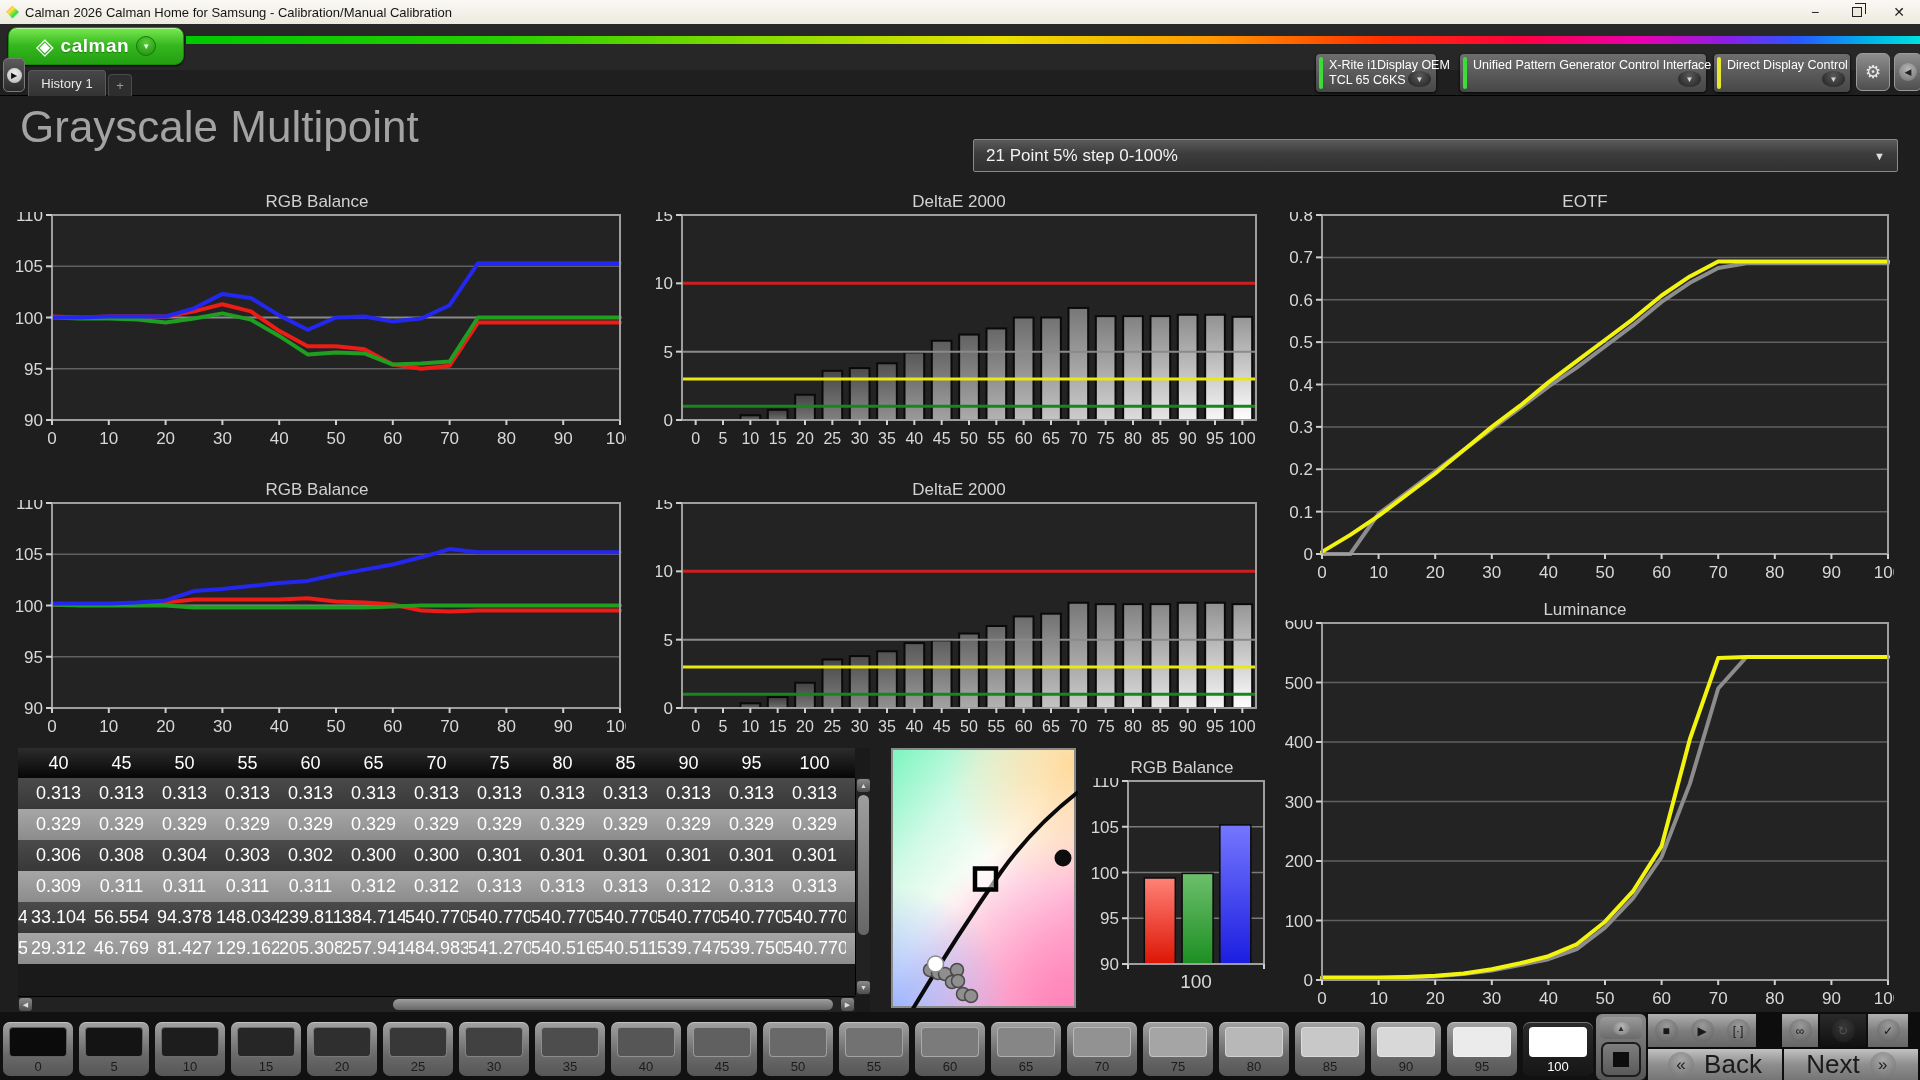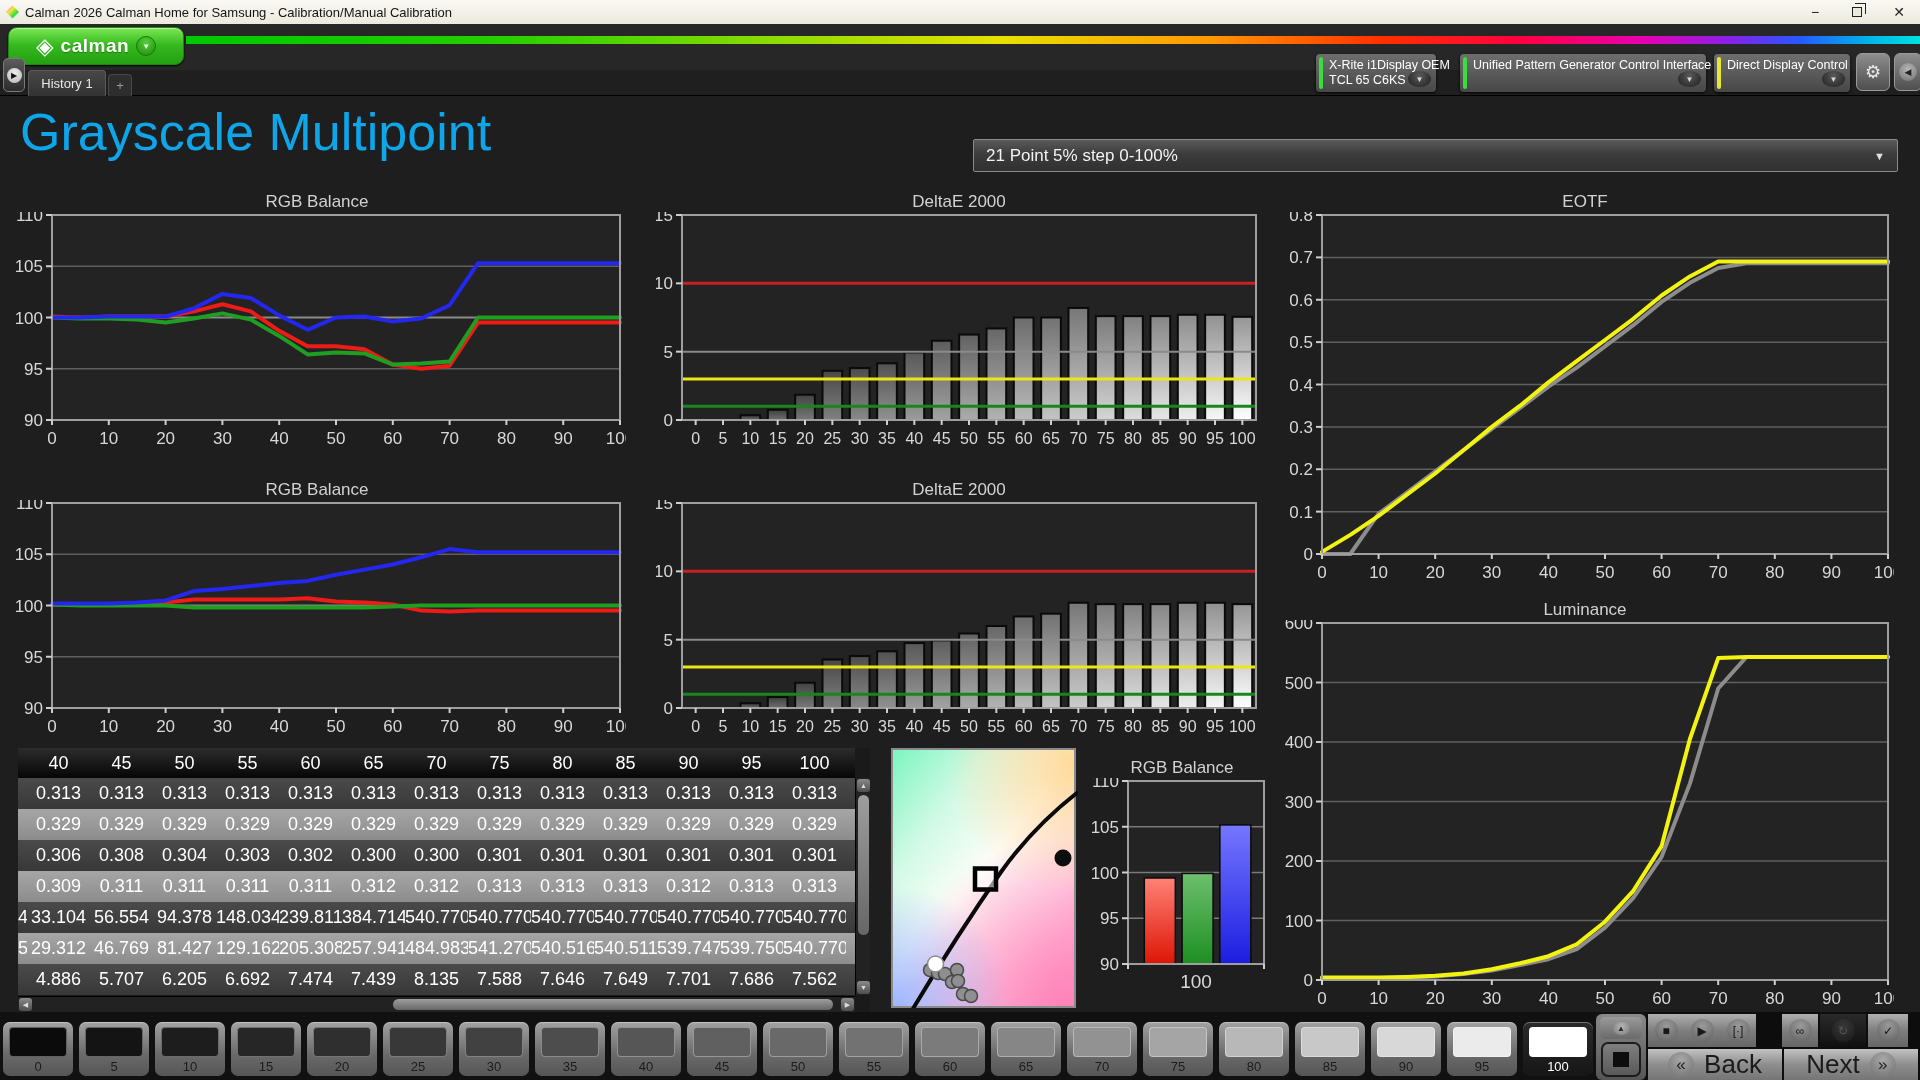--- a/index.html
+++ b/index.html
@@ -32,21 +32,21 @@
 
   
   .chip{position:absolute;top:54px;height:38px;border-radius:4px;background:linear-gradient(#6e6e6e,#474747);box-shadow:0 1px 3px #000;color:#fff;font-size:12.5px;cursor:pointer}
   .chip .bar{position:absolute;left:3px;top:3px;bottom:3px;width:4px;border-radius:2px}
   .chip .l1{position:absolute;left:13px;top:4px;white-space:nowrap}
   .chip .l2{position:absolute;left:13px;top:19px;white-space:nowrap}
   .chip .dd{position:absolute;right:5px;bottom:5px;width:23px;height:16px;border-radius:50%;background:radial-gradient(circle at 50% 30%,#5a5a5a,#1e1e1e);display:flex;align-items:center;justify-content:center;color:#d8d8d8;font-size:8px}
   .sq-btn{position:absolute;top:53px;height:38px;border-radius:6px;border:1px solid #9a9a9a;background:linear-gradient(#8e8e8e,#4e4e4e);display:flex;align-items:center;justify-content:center;color:#e8e8e8;cursor:pointer}
 
   
-  .page-title{left:20px;top:102px;font-size:52px;color:#0ea5e9}
+  .page-title{left:20px;top:102px;font-size:44px;color:#a3a3a3}
   .points-dd{left:973px;top:139px;width:925px;height:33px;border:1px solid #8a8a8a;border-radius:2px;background:linear-gradient(#5a5a5a,#3c3c3c 45%,#303030);color:#f2f2f2;font-size:17px;display:flex;align-items:center;justify-content:space-between;padding:0 12px;cursor:pointer}
   .points-dd .arr{font-size:11px;color:#e0e0e0}
 
   
   .chart{position:absolute}
   .chart-title{position:absolute;left:0;right:0;top:0;text-align:center;font-size:17px;color:#d2d2d2}
   .chart svg{position:absolute;left:0;top:20px}
 
   
   .mtable{left:18px;top:748px;width:852px;height:264px;background:#1a1a1a}
@@ -813,36 +813,20 @@
         <div class="mt-cell">205.308</div>
         <div class="mt-cell">257.941</div>
         <div class="mt-cell">484.983</div>
         <div class="mt-cell">541.270</div>
         <div class="mt-cell">540.516</div>
         <div class="mt-cell">540.511</div>
         <div class="mt-cell">539.747</div>
         <div class="mt-cell">539.750</div>
         <div class="mt-cell">540.770</div>
       </div>
-      <div class="mt-row row-dark">
-        <div class="mt-cell"></div>
-        <div class="mt-cell">4.886</div>
-        <div class="mt-cell">5.707</div>
-        <div class="mt-cell">6.205</div>
-        <div class="mt-cell">6.692</div>
-        <div class="mt-cell">7.474</div>
-        <div class="mt-cell">7.439</div>
-        <div class="mt-cell">8.135</div>
-        <div class="mt-cell">7.588</div>
-        <div class="mt-cell">7.646</div>
-        <div class="mt-cell">7.649</div>
-        <div class="mt-cell">7.701</div>
-        <div class="mt-cell">7.686</div>
-        <div class="mt-cell">7.562</div>
-      </div>
     </div>
     <div class="vscroll">
       <div class="sb-btn" style="left:1px;top:1px;width:13px;height:13px">▲</div>
       <div class="sb-thumb" style="left:2px;top:17px;width:11px;height:140px"></div>
       <div class="sb-btn" style="left:1px;bottom:1px;width:13px;height:13px">▼</div>
     </div>
     <div class="hscroll">
       <div class="sb-btn" style="left:1px;top:1px;width:13px;height:13px">◀</div>
       <div class="sb-thumb" style="left:375px;top:2px;width:440px;height:11px"></div>
       <div class="sb-btn" style="right:1px;top:1px;width:13px;height:13px">▶</div>

